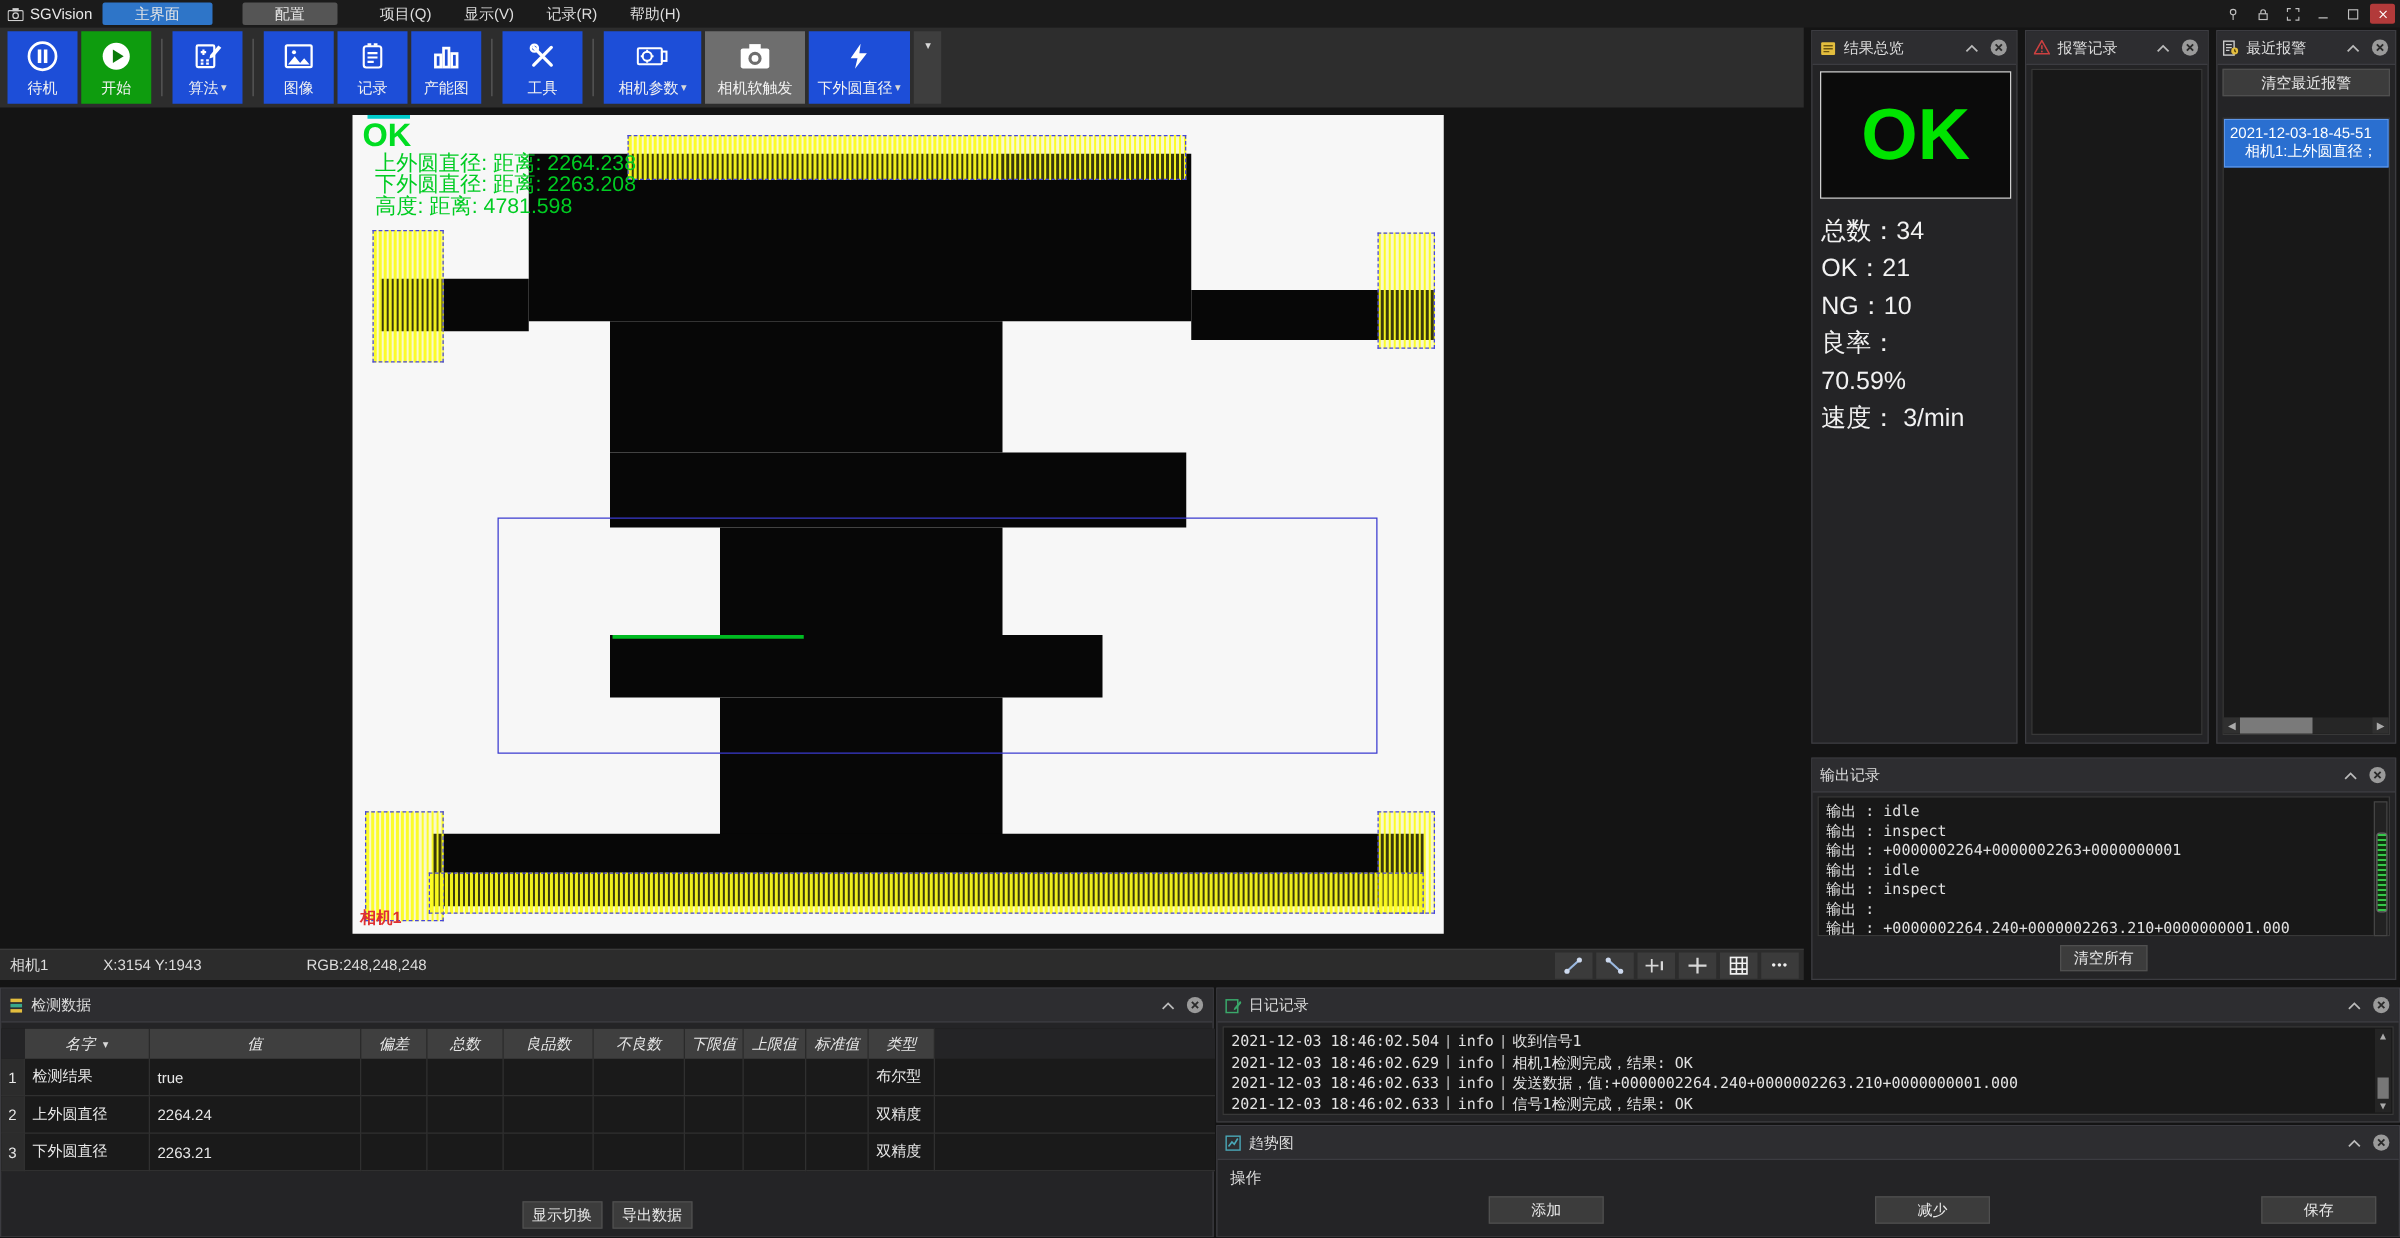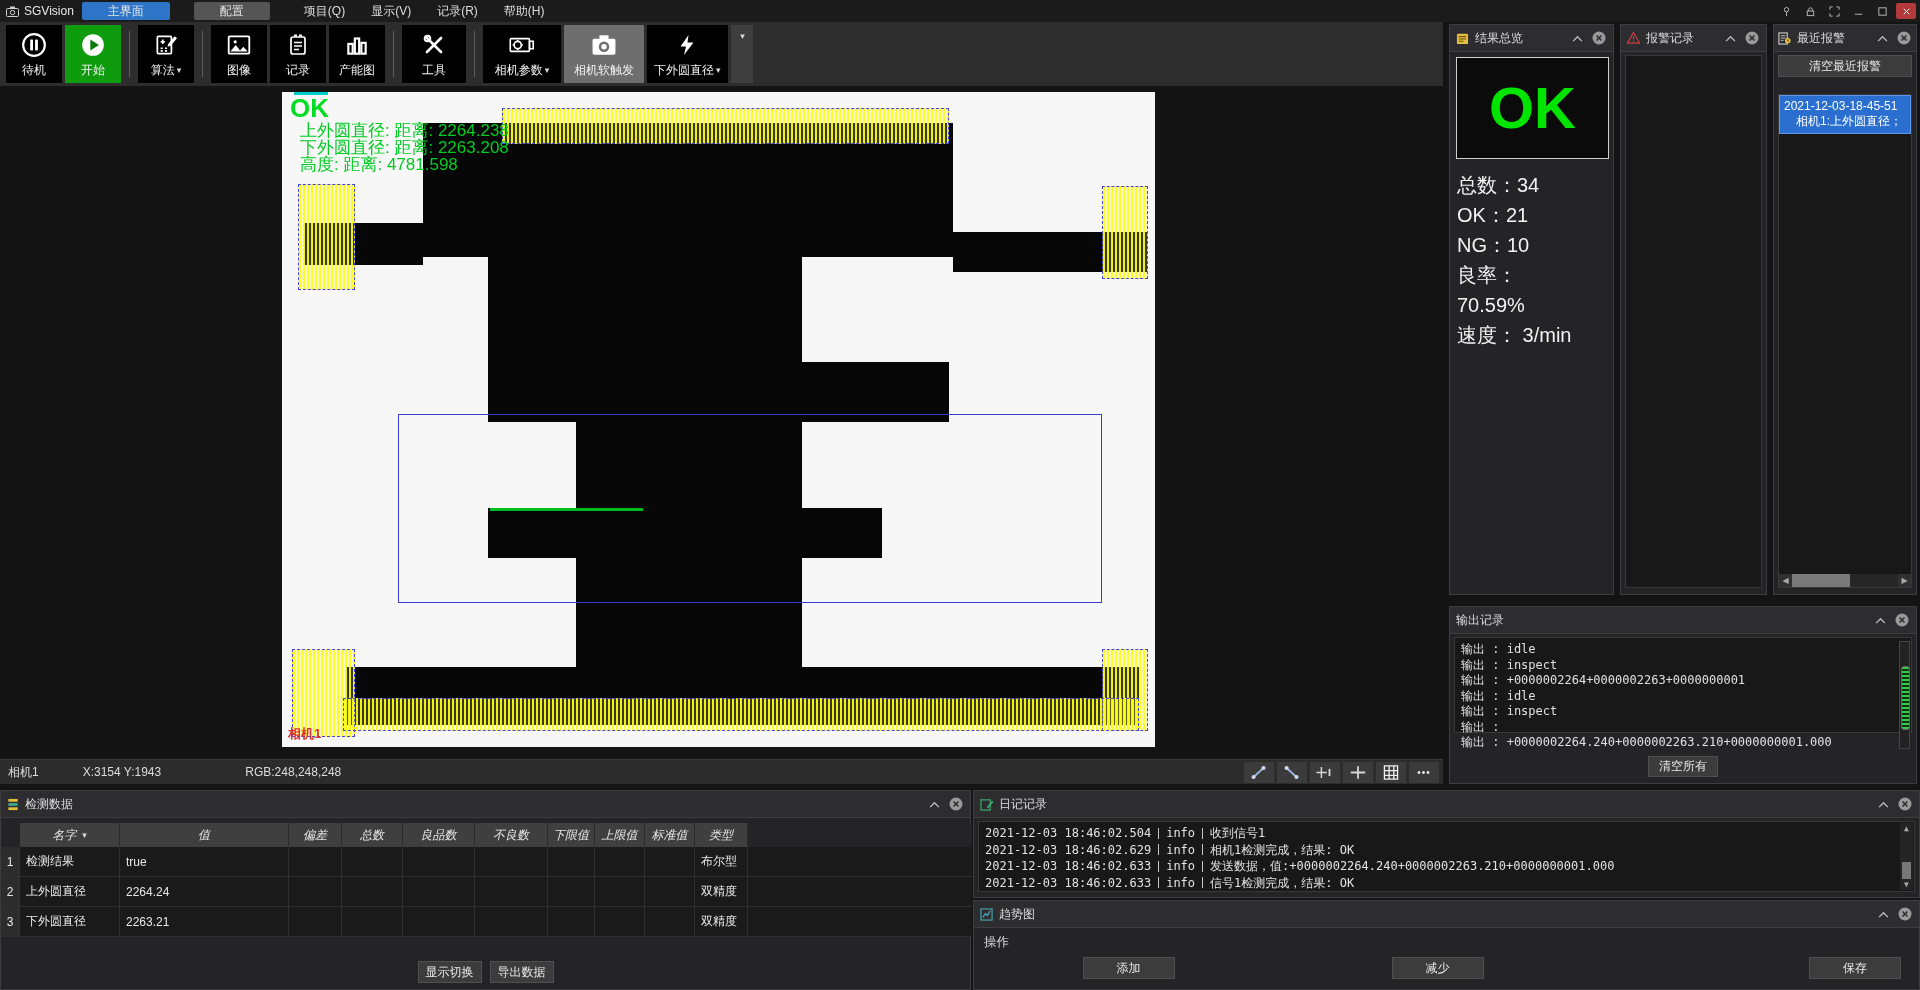--- a/index.html
+++ b/index.html
@@ -14,21 +14,21 @@
   .menubar{position:absolute;left:0;top:0;width:1920px;height:22px;background:#1b1b1b;display:flex;align-items:center;}
   .menutab{height:18px;width:88px;display:flex;align-items:center;justify-content:center;border-radius:2px;margin-left:8px;cursor:pointer;}
   .menutab.active{background:#2e75c8;}
   .menutab.idle{background:#555555;}
   .menuitem{margin-left:26px;cursor:pointer;color:#ddd;}
   .winctl{margin-left:auto;display:flex;align-items:center;gap:4px;padding-right:4px;}
   .winbtn{width:20px;height:16px;display:flex;align-items:center;justify-content:center;cursor:pointer;border-radius:2px;}
   .winbtn.close{background:#b23a3a;}
   
   .toolbar{position:absolute;left:0;top:22px;width:1443px;height:64px;background:#2d2d2d;display:flex;align-items:stretch;padding:3px 6px;box-sizing:border-box;gap:3px;}
-  .tool{min-width:56px;padding:2px 7px;background:#000000;display:flex;flex-direction:column;align-items:center;justify-content:center;gap:2px;cursor:pointer;box-sizing:border-box;}
+  .tool{min-width:56px;padding:2px 7px;background:#1d4ed8;display:flex;flex-direction:column;align-items:center;justify-content:center;gap:2px;cursor:pointer;box-sizing:border-box;}
   .tool .tico{height:30px;display:flex;align-items:center;justify-content:center;}
   .tool .tlabel{font-size:12px;color:#f2f2f2;white-space:nowrap;}
   .tool.start{background:#0e9c0e;}
   .tool.lit{background:#6e6e6e;}
   .tsep{width:1px;background:#5c5c5c;margin:6px 5px;}
   .ddarrow{font-size:9px;color:#d8d8d8;margin-left:2px;}
   .tool-dd{width:22px;background:#3e3e3e;display:flex;align-items:flex-start;justify-content:center;padding-top:6px;cursor:pointer;}
   
   .imageview{position:absolute;left:282px;top:92px;width:873px;height:655px;background:#f7f7f7;overflow:hidden;}
   .black{position:absolute;background:#070707;}
@@ -75,21 +75,21 @@
   .dnum{background:#2c2c2c;justify-content:center;padding-left:0;}
   .dfill{border-right:none;}
   
   .logline{display:flex;align-items:center;font-size:12px;line-height:16.5px;color:#e2e2e2;white-space:nowrap;}
   .logsep{width:1px;height:11px;background:#c8c8c8;margin:0 7px;}
   .vscroll{position:absolute;right:1px;top:1px;bottom:1px;width:13px;background:#242424;display:flex;flex-direction:column;align-items:center;}
   .varrow{height:12px;font-size:8px;color:#aaa;cursor:pointer;display:flex;align-items:center;}
   .vthumb{width:9px;height:18px;background:#777;margin-top:28px;cursor:pointer;}
   
   .trendrow{position:absolute;left:0;right:0;top:56px;display:flex;}
-  .tcell{flex:1;display:flex;justify-content:center;}
+  .tcell{flex:1;display:flex;justify-content:flex-end;}
   .tcell.last{justify-content:flex-end;padding-right:18px;}
   .tbtn{width:92px;height:22px;}
   svg{display:block;}
 </style>
 </head>
 <body>
 
 <div class="app">
 
   <div class="menubar">
@@ -444,21 +444,21 @@
             <path d="M1 7l5-5 5 5"></path>
           </svg>
         </span>
       <span class="icon-btn">
           <svg width="14" height="14" viewBox="0 0 14 14">
             <circle cx="7" cy="7" r="6.5" fill="#9a9a9a"></circle>
             <path d="M4.5 4.5l5 5M9.5 4.5l-5 5" stroke="#2b2b2b" stroke-width="1.5"></path>
           </svg>
         </span>
     </div>
-    <div class="well mono" style="left:4px;top:30px;right:4px;height:96px;padding:4px 6px;box-sizing:border-box;">
+    <div class="well mono" style="left:4px;top:30px;right:4px;height:112px;padding:4px 6px;box-sizing:border-box;">
       <div class="outline-row">输出 :  idle</div>
       <div class="outline-row">输出 :  inspect</div>
       <div class="outline-row">输出 :  +0000002264+0000002263+0000000001</div>
       <div class="outline-row">输出 :  idle</div>
       <div class="outline-row">输出 :  inspect</div>
       <div class="outline-row">输出 :</div>
       <div class="outline-row">输出 :  +0000002264.240+0000002263.210+0000000001.000</div>
     </div>
     <div class="vtrack" style="right:6px;top:34px;height:108px;">
       <div class="green-thumb" style="top:24px;height:62px;"></div>

